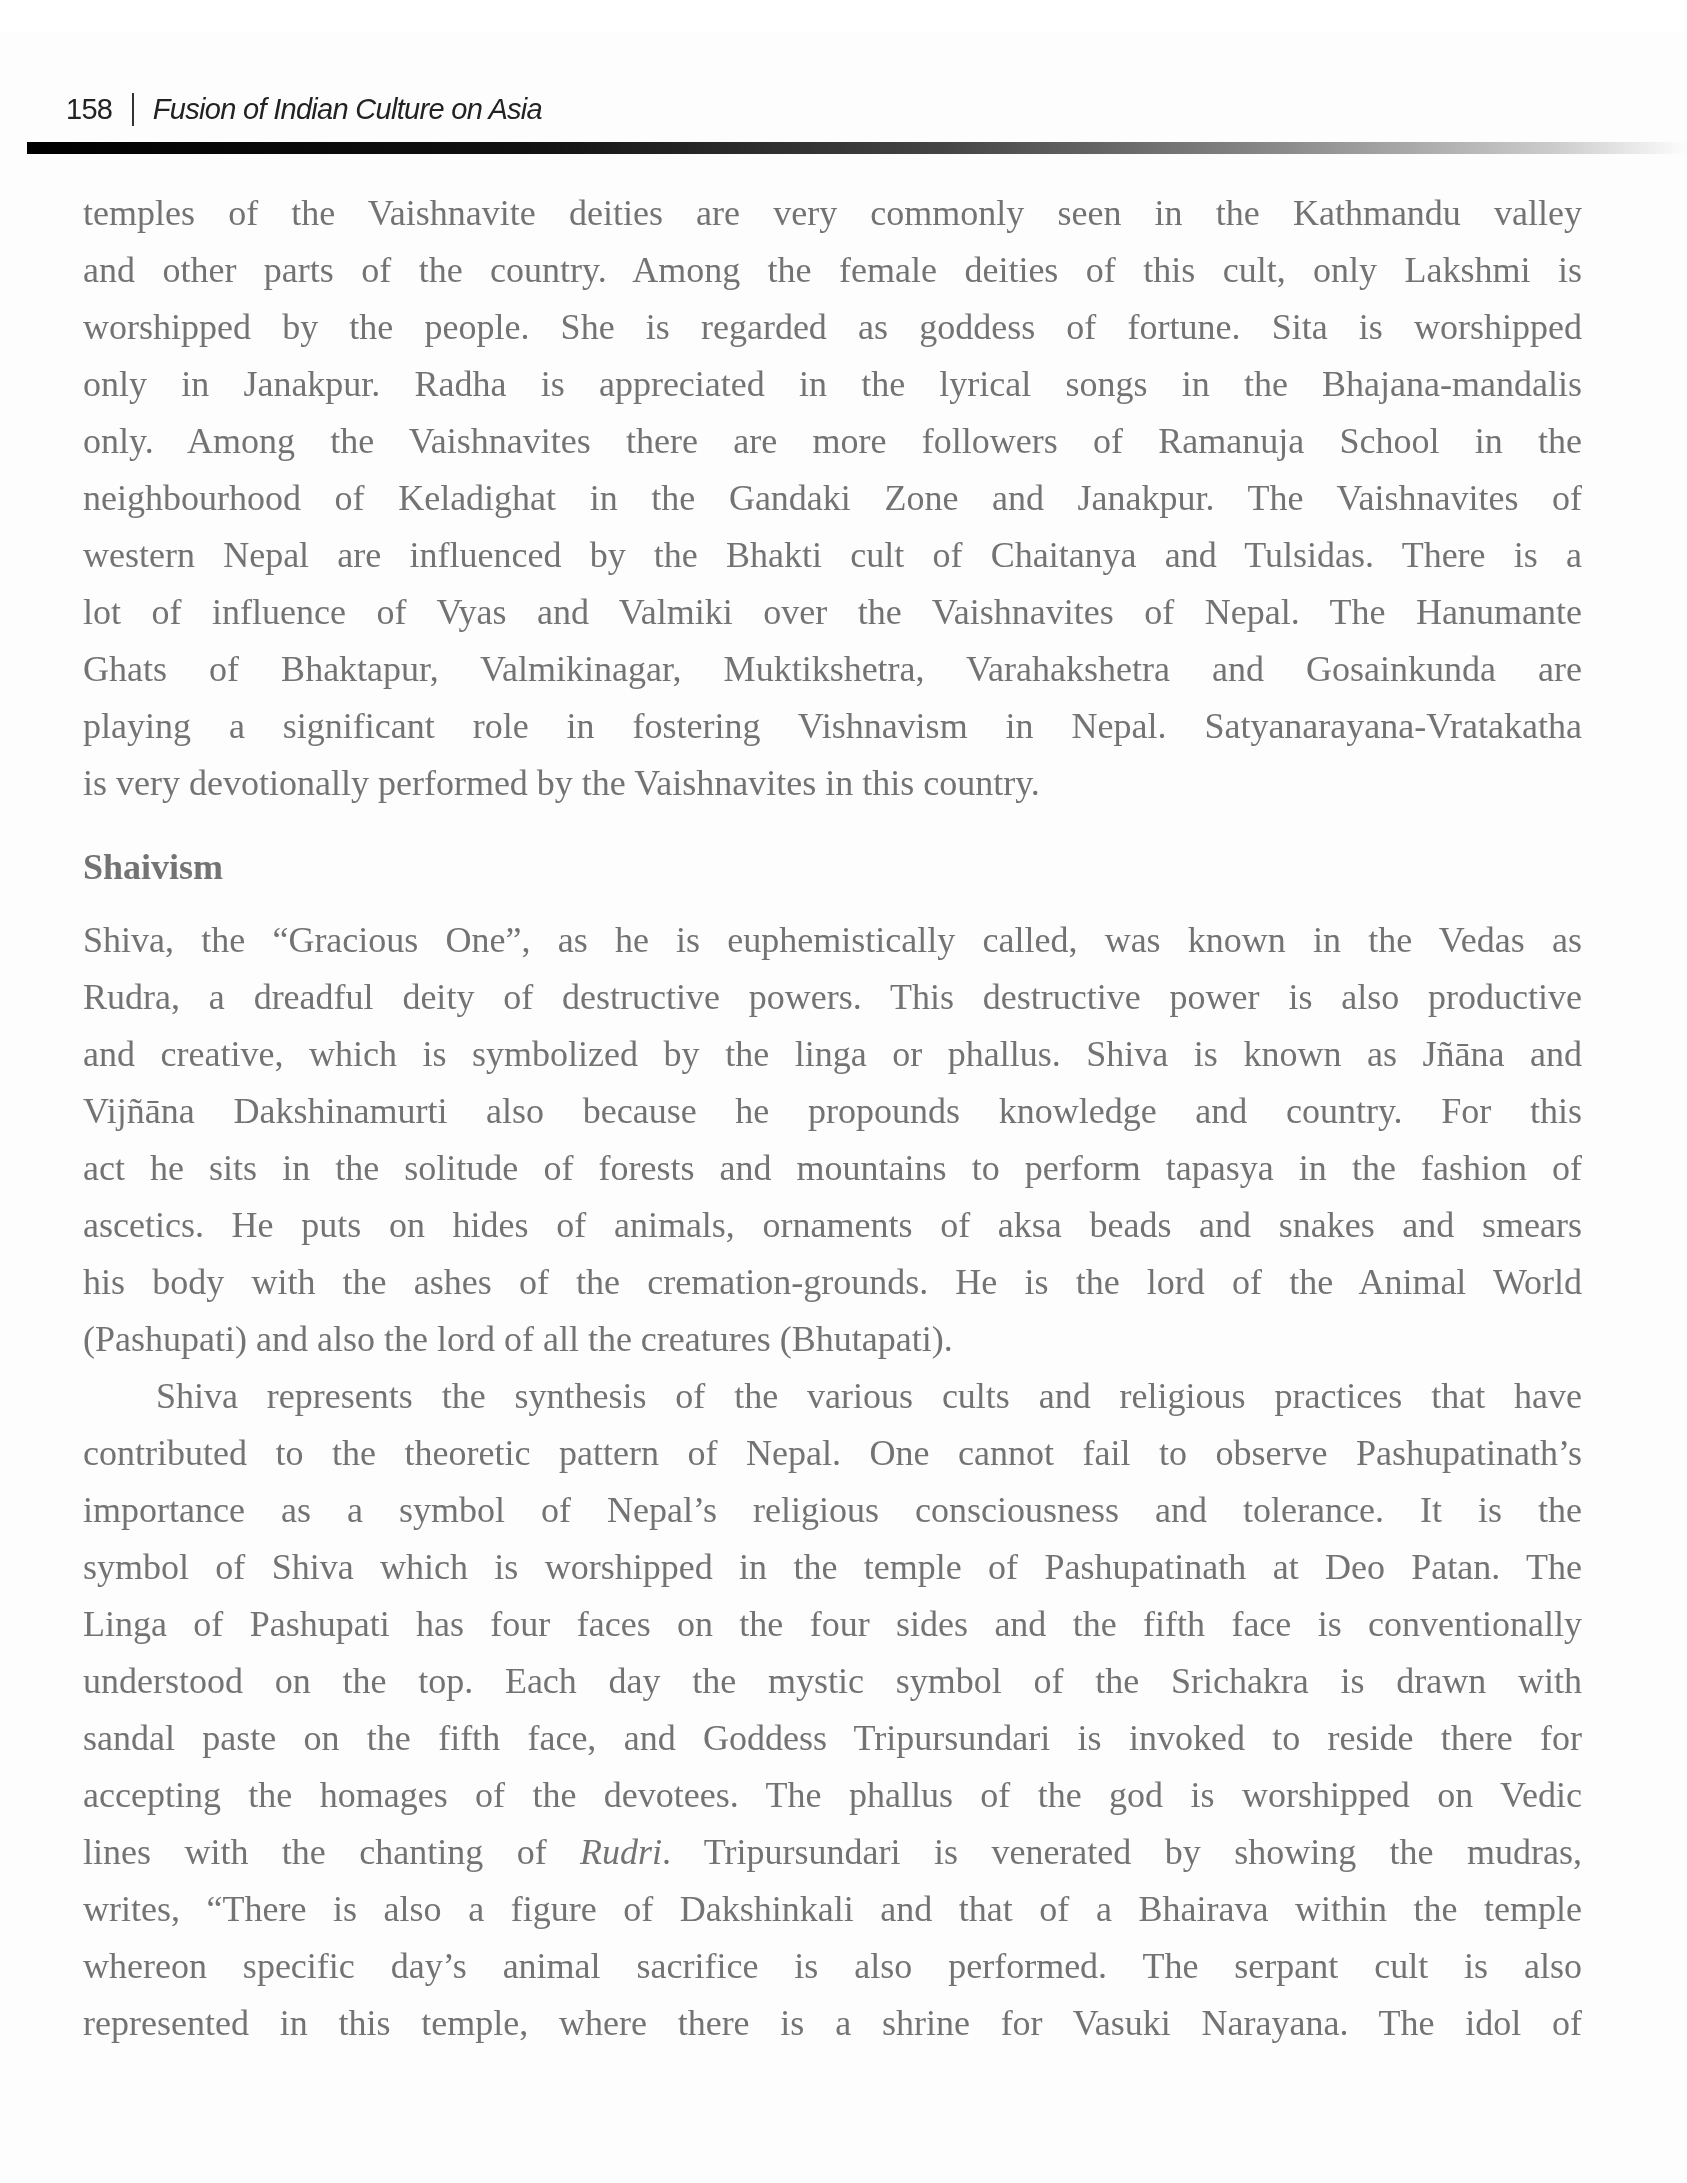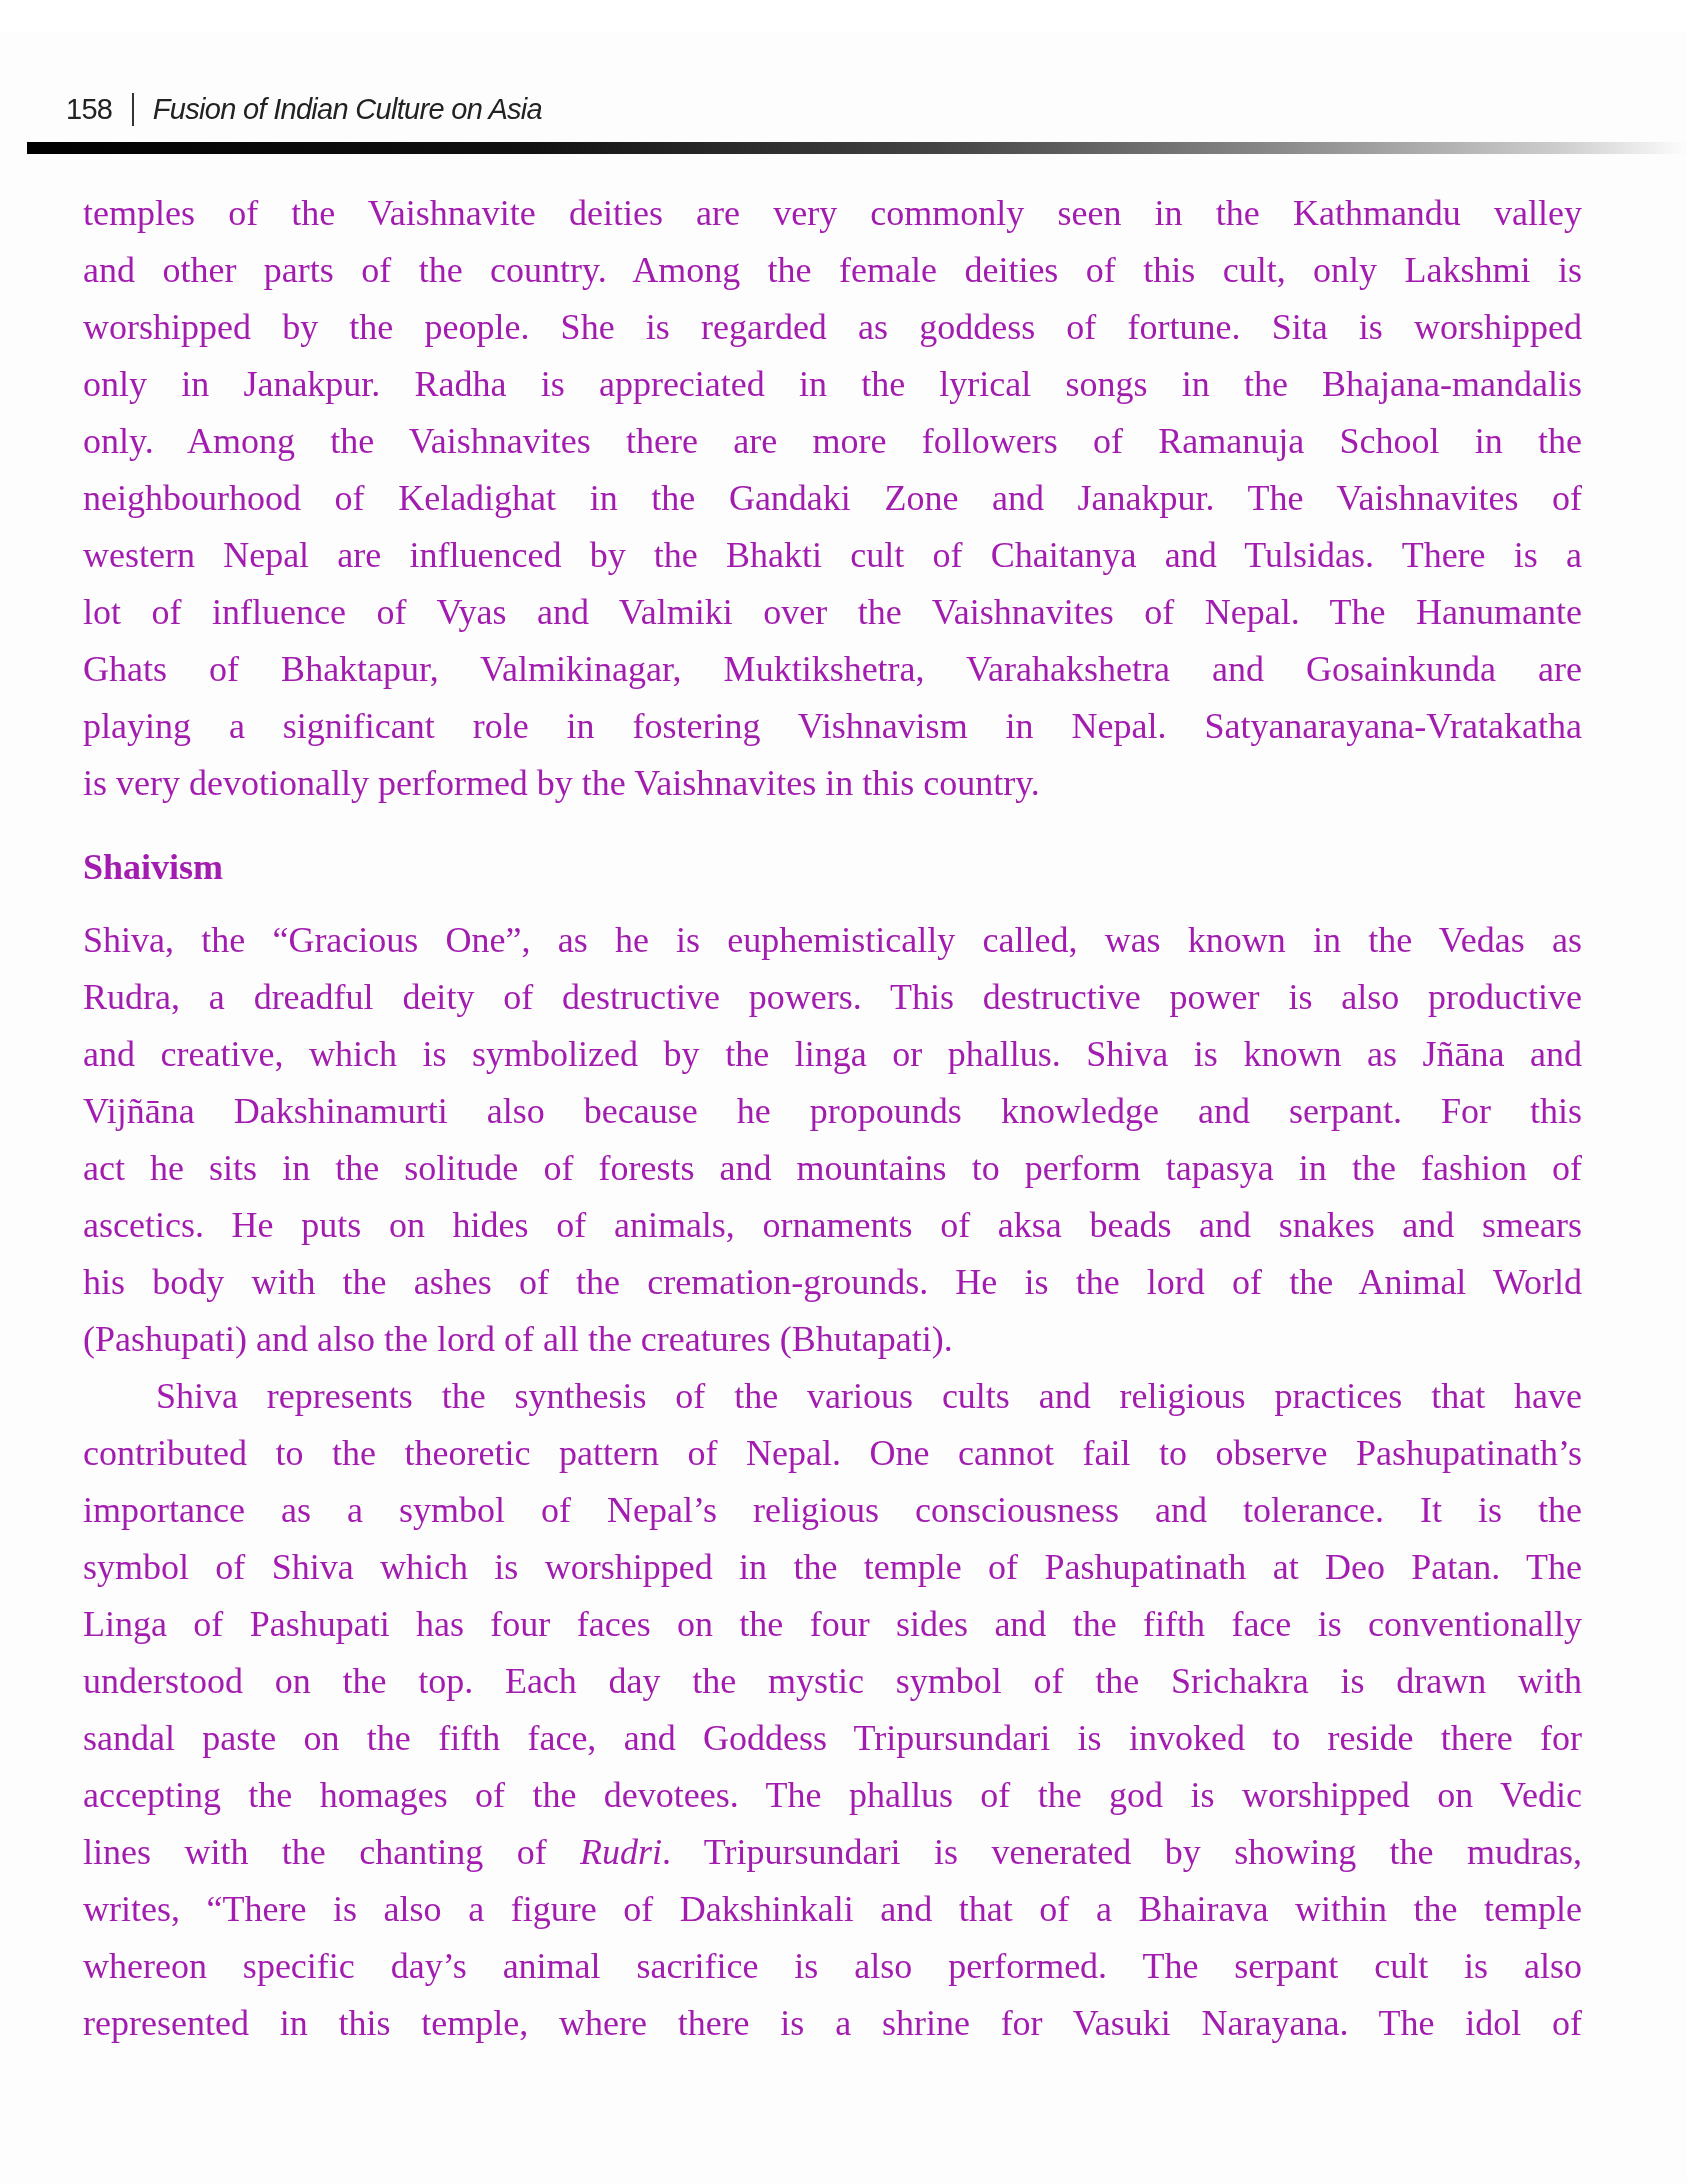--- a/index.html
+++ b/index.html
@@ -13,21 +13,21 @@
     }
     .running-head .pageno { margin-right: 20px; }
     .running-head .sep { display: inline-block; width: 2px; height: 33px; background: #333; margin-right: 18.5px; }
     .running-head .title { font-style: italic; }
     .rule {
       position: absolute; left: 26.5px; top: 110px; width: 1661px; height: 12px;
       background: linear-gradient(to right, #000 0%, #111 30%, #444 55%, #888 75%, #ccc 92%, rgba(255,255,255,0) 100%);
     }
     .body {
       position: absolute; left: 83px; top: 153px; width: 1499px;
-      font-family: "Liberation Serif", serif; color: #a21caf;
+      font-family: "Liberation Serif", serif; color: #737373;
       font-size: 36px; line-height: 57px;
     }
     .line { display: block; white-space: nowrap; text-align: justify; text-align-last: justify; height: 57px; }
     .line.last { text-align-last: left; }
     .line.indent { padding-left: 73px; }
     .heading {
       font-family: "Liberation Serif", serif; font-weight: bold; font-size: 36px;
       line-height: 57px; height: 57px; display: block; margin-top: 26.5px; margin-bottom: 16px;
     }
     em { font-style: italic; }
@@ -58,21 +58,21 @@
       <span class="line">playing a significant role in fostering Vishnavism in Nepal. Satyanarayana-Vratakatha</span>
       <span class="line last">is very devotionally performed by the Vaishnavites in this country.</span>
     </div>
 
     <span class="heading">Shaivism</span>
 
     <div>
       <span class="line">Shiva, the “Gracious One”, as he is euphemistically called, was known in the Vedas as</span>
       <span class="line">Rudra, a dreadful deity of destructive powers. This destructive power is also productive</span>
       <span class="line">and creative, which is symbolized by the linga or phallus. Shiva is known as Jñāna and</span>
-      <span class="line">Vijñāna Dakshinamurti also because he propounds knowledge and serpant. For this</span>
+      <span class="line">Vijñāna Dakshinamurti also because he propounds knowledge and country. For this</span>
       <span class="line">act he sits in the solitude of forests and mountains to perform tapasya in the fashion of</span>
       <span class="line">ascetics. He puts on hides of animals, ornaments of aksa beads and snakes and smears</span>
       <span class="line">his body with the ashes of the cremation-grounds. He is the lord of the Animal World</span>
       <span class="line last">(Pashupati) and also the lord of all the creatures (Bhutapati).</span>
     </div>
 
     <div>
       <span class="line indent">Shiva represents the synthesis of the various cults and religious practices that have</span>
       <span class="line">contributed to the theoretic pattern of Nepal. One cannot fail to observe Pashupatinath’s</span>
       <span class="line">importance as a symbol of Nepal’s religious consciousness and tolerance. It is the</span>

